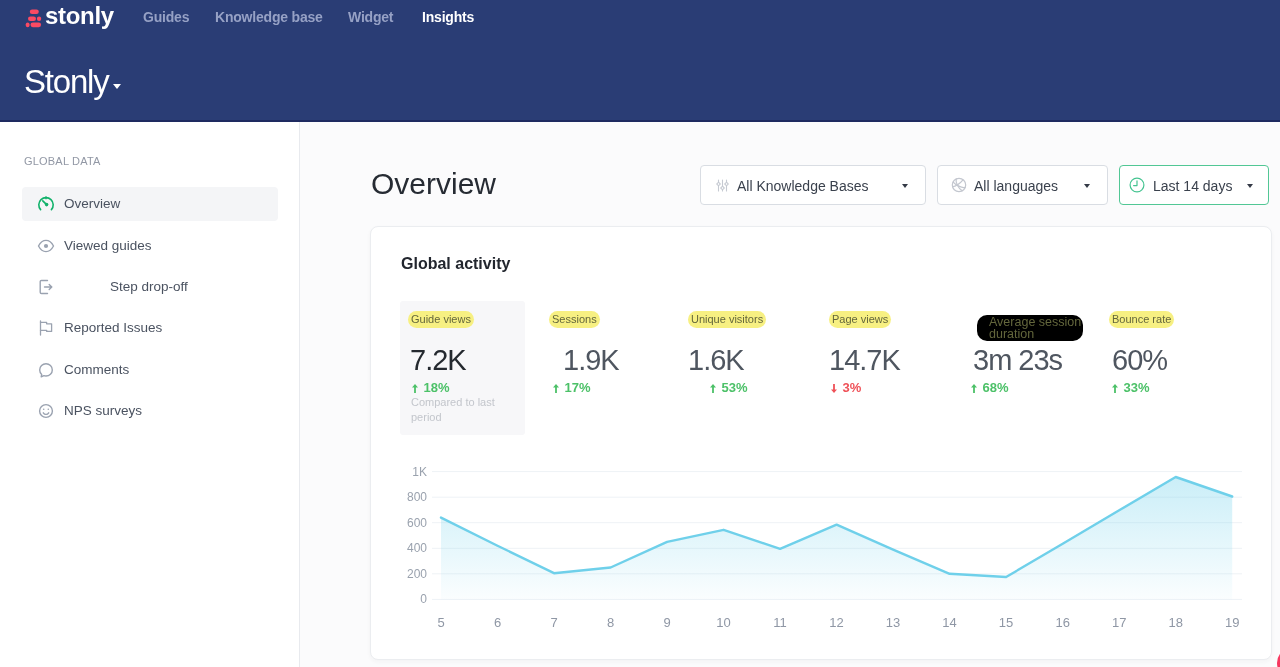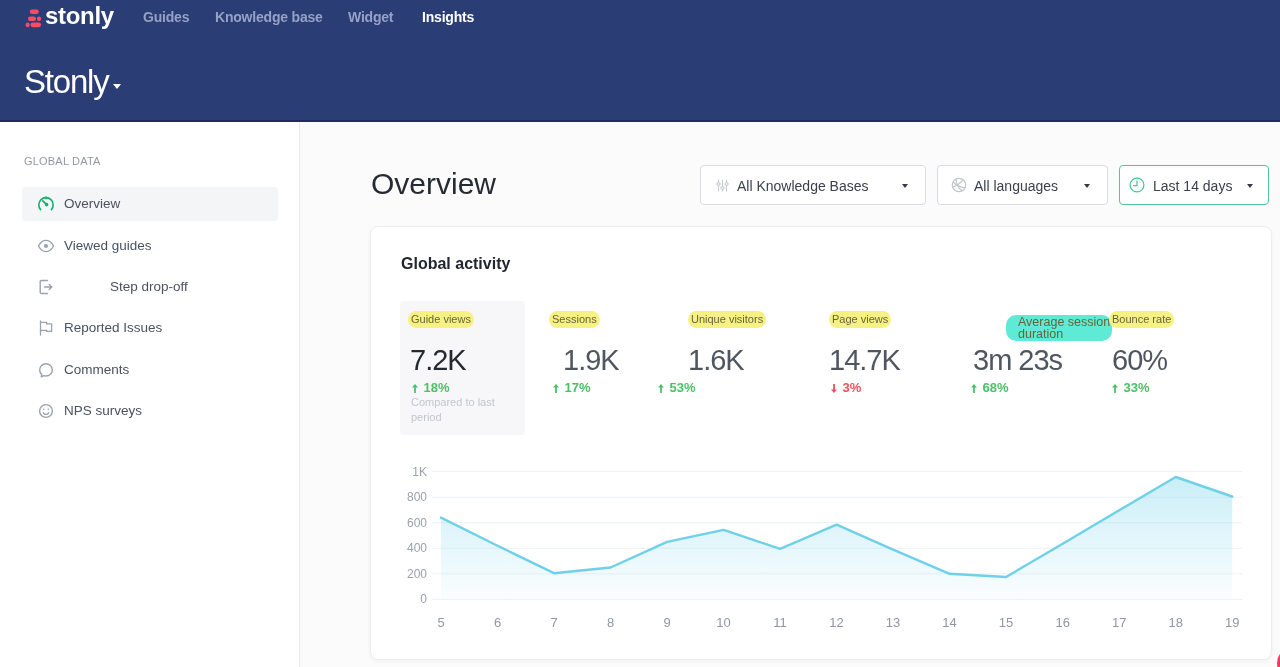--- a/index.html
+++ b/index.html
@@ -27,21 +27,21 @@
 
 .h1 { position:absolute; left:371px; top:167px; font-size:30px; color:#262b33; }
 .btn { position:absolute; top:165px; height:40px; background:#fff; border:1px solid #d9dde3; border-radius:4px; }
 .caret { position:absolute; width:0; height:0; border-left:3.5px solid transparent; border-right:3.5px solid transparent; border-top:4.5px solid #343a46; }
 
 
 .card { position:absolute; left:370px; top:226px; width:902px; height:434px; background:#fff; border:1px solid #ebedf0; border-radius:8px; box-shadow:0 2px 4px rgba(40,50,60,0.04); }
 .ct { position:absolute; left:401px; top:255px; font-size:16px; font-weight:700; color:#22262e; }
 .statbg { position:absolute; left:400px; top:301px; width:125px; height:134px; background:#f7f7f9; border-radius:3px; }
 .pill { position:absolute; top:311px; height:17px; line-height:17px; background:#f7f082; border-radius:8.5px; padding:0 3px; font-size:11px; color:#63663c; }
-.pill2 { position:absolute; left:1006px; top:314.5px; width:106px; height:26.5px; background:#5eead4; border-radius:10px; }
+.pill2 { position:absolute; left:977px; top:314.5px; width:106px; height:26.5px; background:#000000; border-radius:10px; }
 .pill2 div { position:absolute; left:12px; top:1px; font-size:12.5px; line-height:12.3px; color:#63663c; width:96px; }
 .val { position:absolute; top:344px; font-size:29px; color:#4f5660; letter-spacing:-1px; }
 .pct { position:absolute; top:380px; font-size:13px; font-weight:700; color:#4cc168; }
 .pct svg { vertical-align:-0.5px; margin-right:2px; fill:currentColor; }
 .cmp { position:absolute; left:411px; top:395px; width:106px; font-size:11px; line-height:14.6px; color:#c3c6cc; }
 
 
 .chat { position:absolute; left:1277px; top:647px; width:32px; height:32px; border-radius:50%; background:linear-gradient(160deg,#fb3f66,#ef2752); }
 </style>
 </head>
@@ -160,21 +160,21 @@
   <div class="val" style="left:829px;">14.7K</div>
   <div class="val" style="left:973px;">3m 23s</div>
   <div class="val" style="left:1112px;">60%</div>
 
   <div class="pct" style="left:412px;"><svg width="6" height="9" viewBox="0 0 6 9">
         <path d="M3 0 L6 3.6 L3.9 3.6 L3.9 9 L2.1 9 L2.1 3.6 L0 3.6 Z"></path>
       </svg> 18%</div>
   <div class="pct" style="left:553px;"><svg width="6" height="9" viewBox="0 0 6 9">
         <path d="M3 0 L6 3.6 L3.9 3.6 L3.9 9 L2.1 9 L2.1 3.6 L0 3.6 Z"></path>
       </svg> 17%</div>
-  <div class="pct" style="left:658px;"><svg width="6" height="9" viewBox="0 0 6 9">
+  <div class="pct" style="left:710px;"><svg width="6" height="9" viewBox="0 0 6 9">
         <path d="M3 0 L6 3.6 L3.9 3.6 L3.9 9 L2.1 9 L2.1 3.6 L0 3.6 Z"></path>
       </svg> 53%</div>
   <div class="pct" style="left:831px; color:#ef5158;"><svg width="6" height="9" viewBox="0 0 6 9">
         <path d="M3 9 L0 5.4 L2.1 5.4 L2.1 0 L3.9 0 L3.9 5.4 L6 5.4 Z"></path>
       </svg> 3%</div>
   <div class="pct" style="left:971px;"><svg width="6" height="9" viewBox="0 0 6 9">
         <path d="M3 0 L6 3.6 L3.9 3.6 L3.9 9 L2.1 9 L2.1 3.6 L0 3.6 Z"></path>
       </svg> 68%</div>
   <div class="pct" style="left:1112px;"><svg width="6" height="9" viewBox="0 0 6 9">
         <path d="M3 0 L6 3.6 L3.9 3.6 L3.9 9 L2.1 9 L2.1 3.6 L0 3.6 Z"></path>

